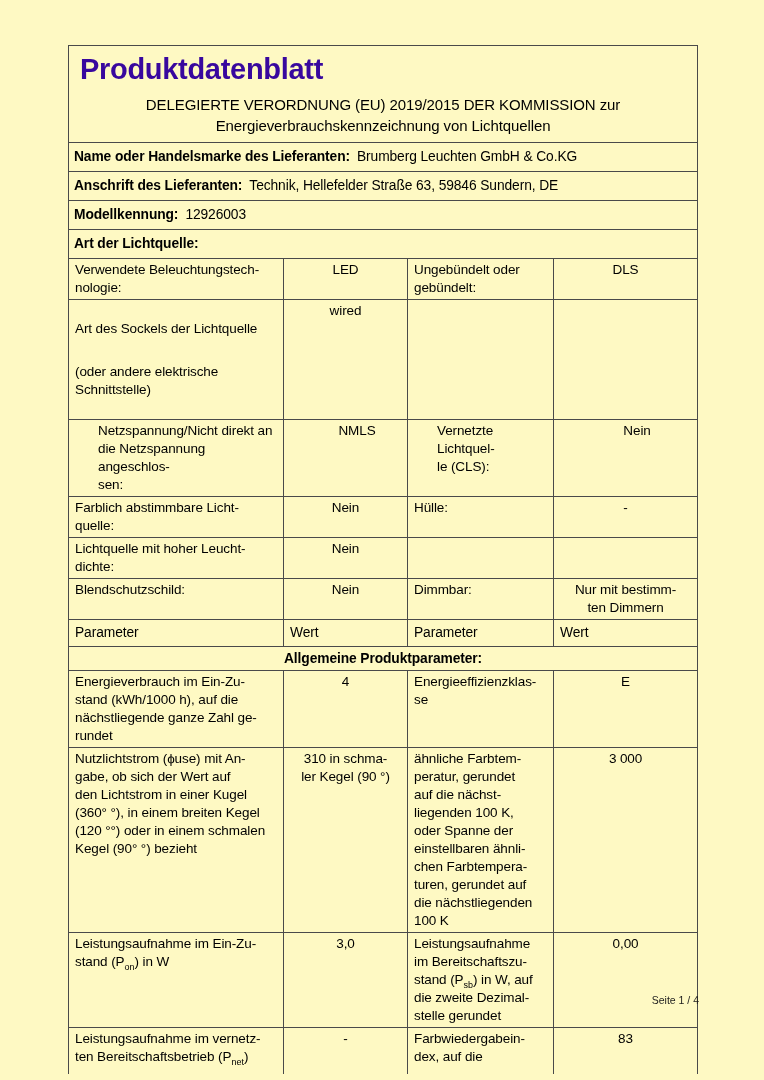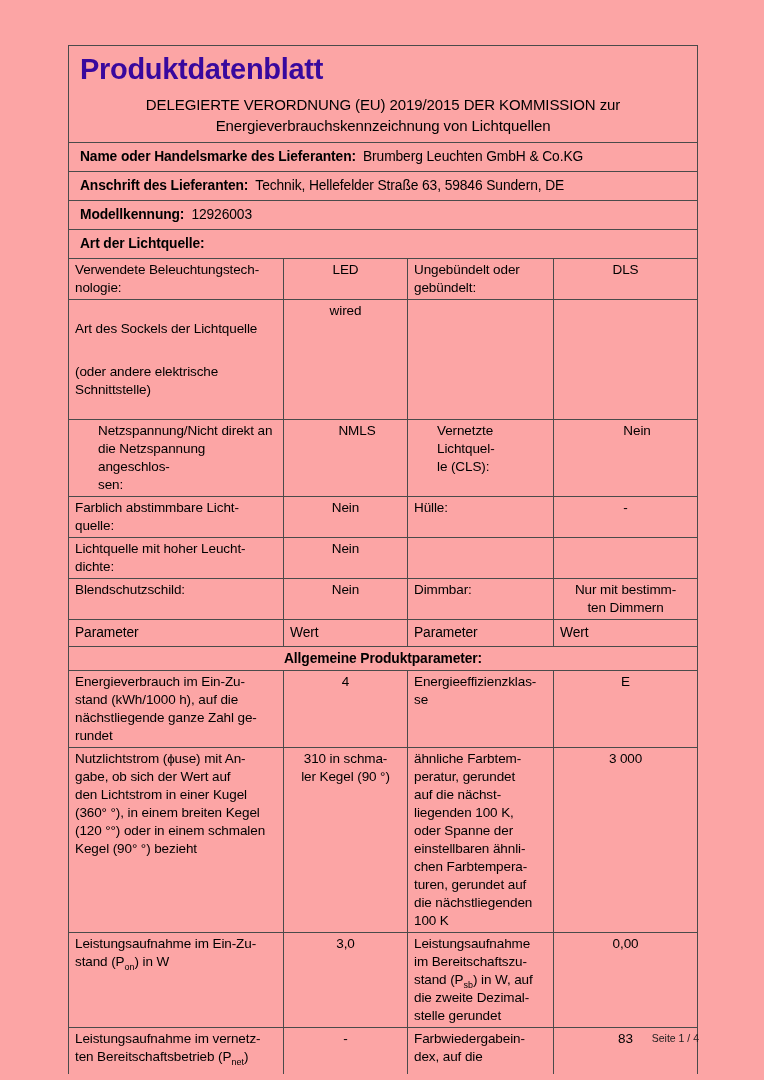--- a/index.html
+++ b/index.html
@@ -1,39 +1,39 @@
 <!DOCTYPE html>
 <html lang="de"><head>
 <meta charset="utf-8">
 <style>
   * { box-sizing: border-box; }
   html, body { margin: 0; padding: 0; }
   body {
     width: 764px; height: 1080px; background: #ffffff; overflow: hidden;
     font-family: "Liberation Sans", sans-serif; color: #000;
   }
-  .sheet { position: relative; width: 764px; height: 1080px; background: #fca5a5; }
+  .sheet { position: relative; width: 764px; height: 1080px; background: #fef9c3; }
 
   table.doc {
     position: absolute; left: 68px; top: 45px; width: 629px;
     border-collapse: collapse; table-layout: fixed;
   }
   table.doc td {
     border: 1px solid #4a4a4a; vertical-align: top;
     font-size: 13.5px; line-height: 18px; letter-spacing: -0.1px;
     padding: 2px 6px;
   }
 
   
   tr.title-row td { height: 85px; padding: 7px 11px 6px; }
   .doc-title { font-size: 29px; font-weight: bold; margin: 0 0 9px 0; line-height: 32px; letter-spacing: -0.3px; }
   .doc-subtitle { font-size: 15px; line-height: 21px; text-align: center; }
 
   
-  tr.info td { height: 29px; padding: 5px 11px 2px; font-size: 13.8px; }
+  tr.info td { height: 29px; padding: 5px 5px 2px; font-size: 13.8px; }
   .lbl { font-weight: bold; }
   .inline-val { margin-left: 7px; }
 
   
   td.param1 { padding: 2px 8px 2px 9px; white-space: pre-line; }
   td.param2 { padding: 2px 5px 2px 6px;  white-space: pre-line; }
   td.val    { text-align: center; white-space: pre-line; padding: 2px 3px; }
   .para2 { margin-top: 7px; }
   sub { font-size: 9px; line-height: 0; letter-spacing: 0; }
 
@@ -41,21 +41,21 @@
   tr.h58 td { height: 58px; padding-left: 29px; }  tr.h38 td { height: 38px; }
   tr.h76 td { height: 76px; }  tr.h184 td { height: 184px; }
   tr.h94 td { height: 94px; }
 
   tr.sec td { height: 24px; font-weight: bold; text-align: center; font-size: 13.8px; padding-top: 3px; }
   tr.colhdr td { height: 27px; padding-top: 4px; font-size: 13.8px; }
 
   tr.cut td { height: 46px; border-bottom: none; }
 
   .footer {
-    position: absolute; top: 1032px; right: 65px;
+    position: absolute; top: 994px; right: 65px;
     font-size: 10.5px; color: #1c1c1c; letter-spacing: 0;
   }
 </style>
 </head>
 <body>
 
 <div class="sheet">
   <table class="doc">
     <colgroup>
       <col style="width:215px">

